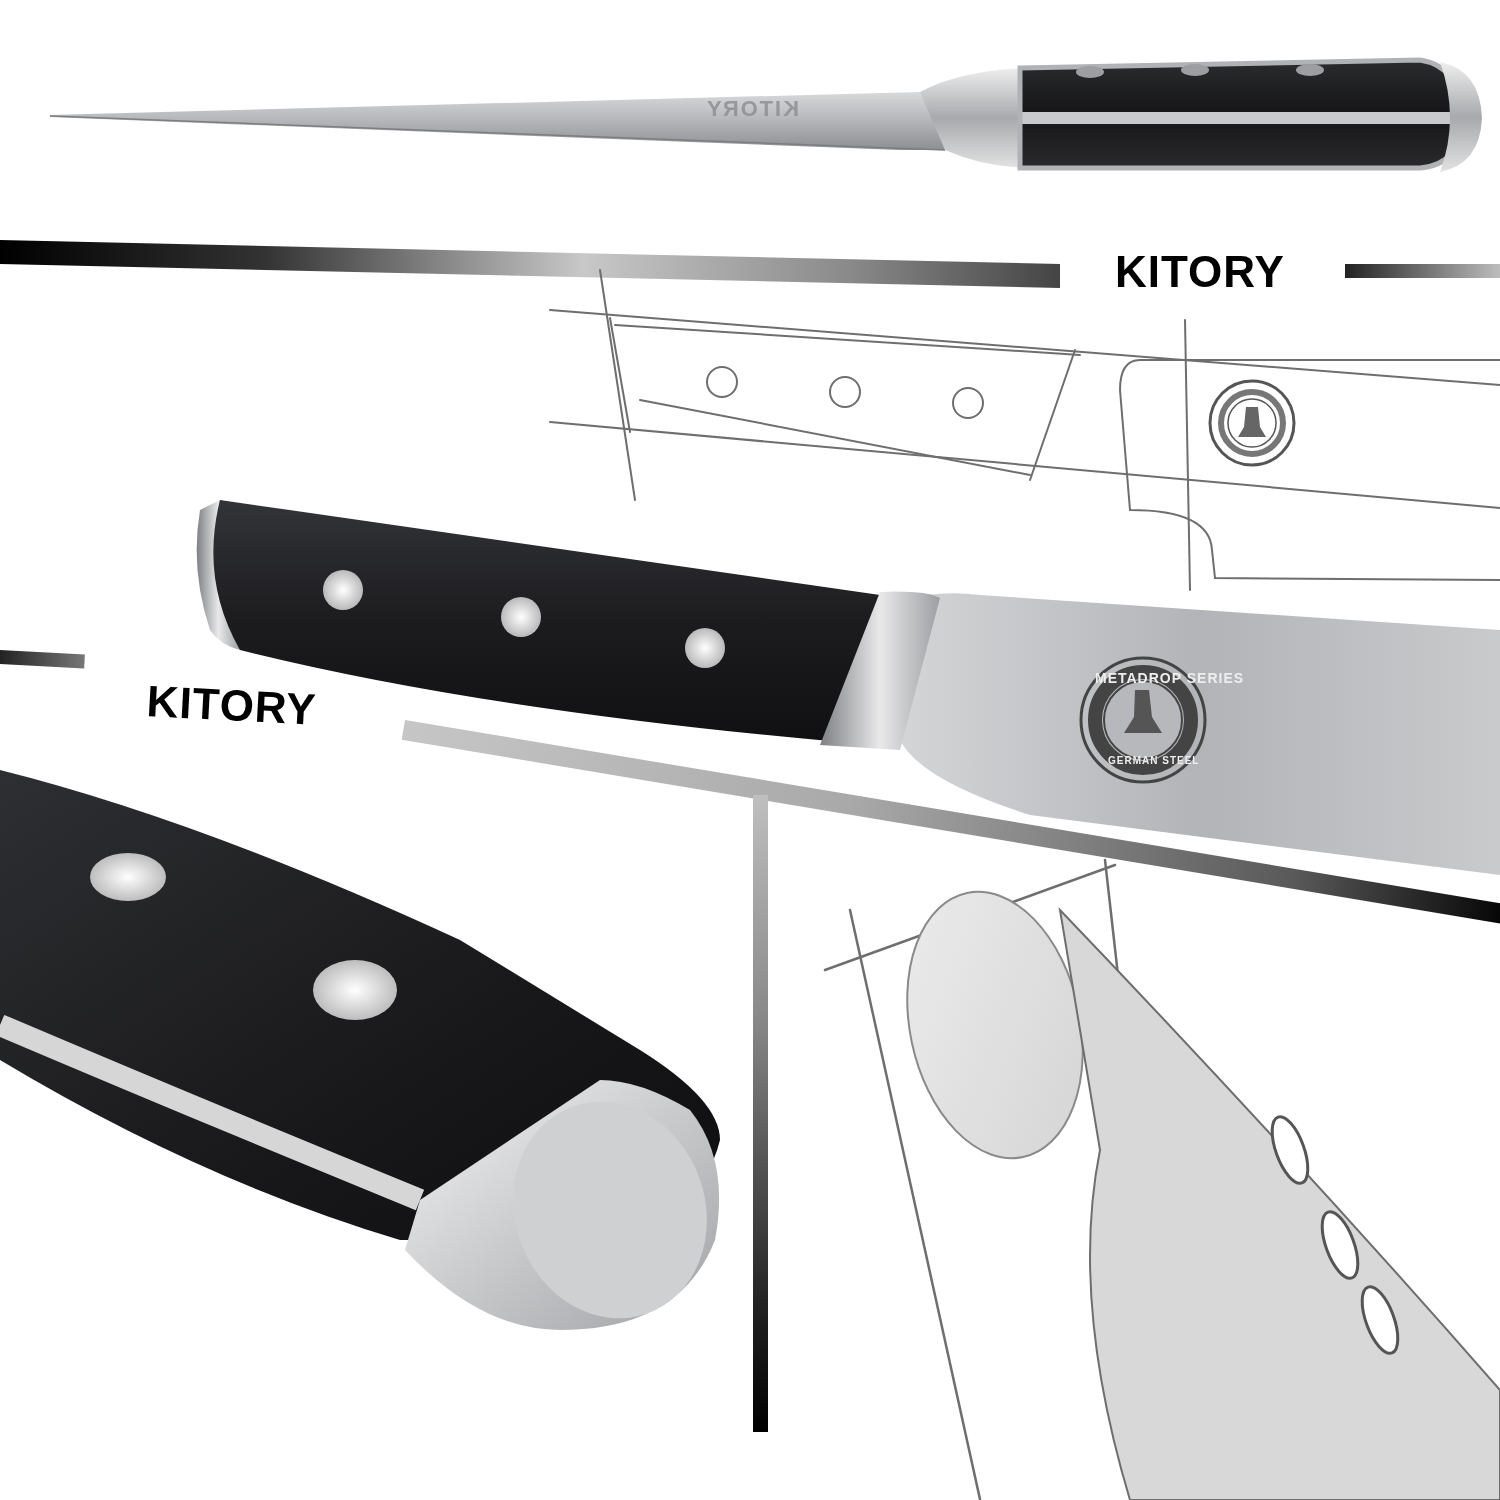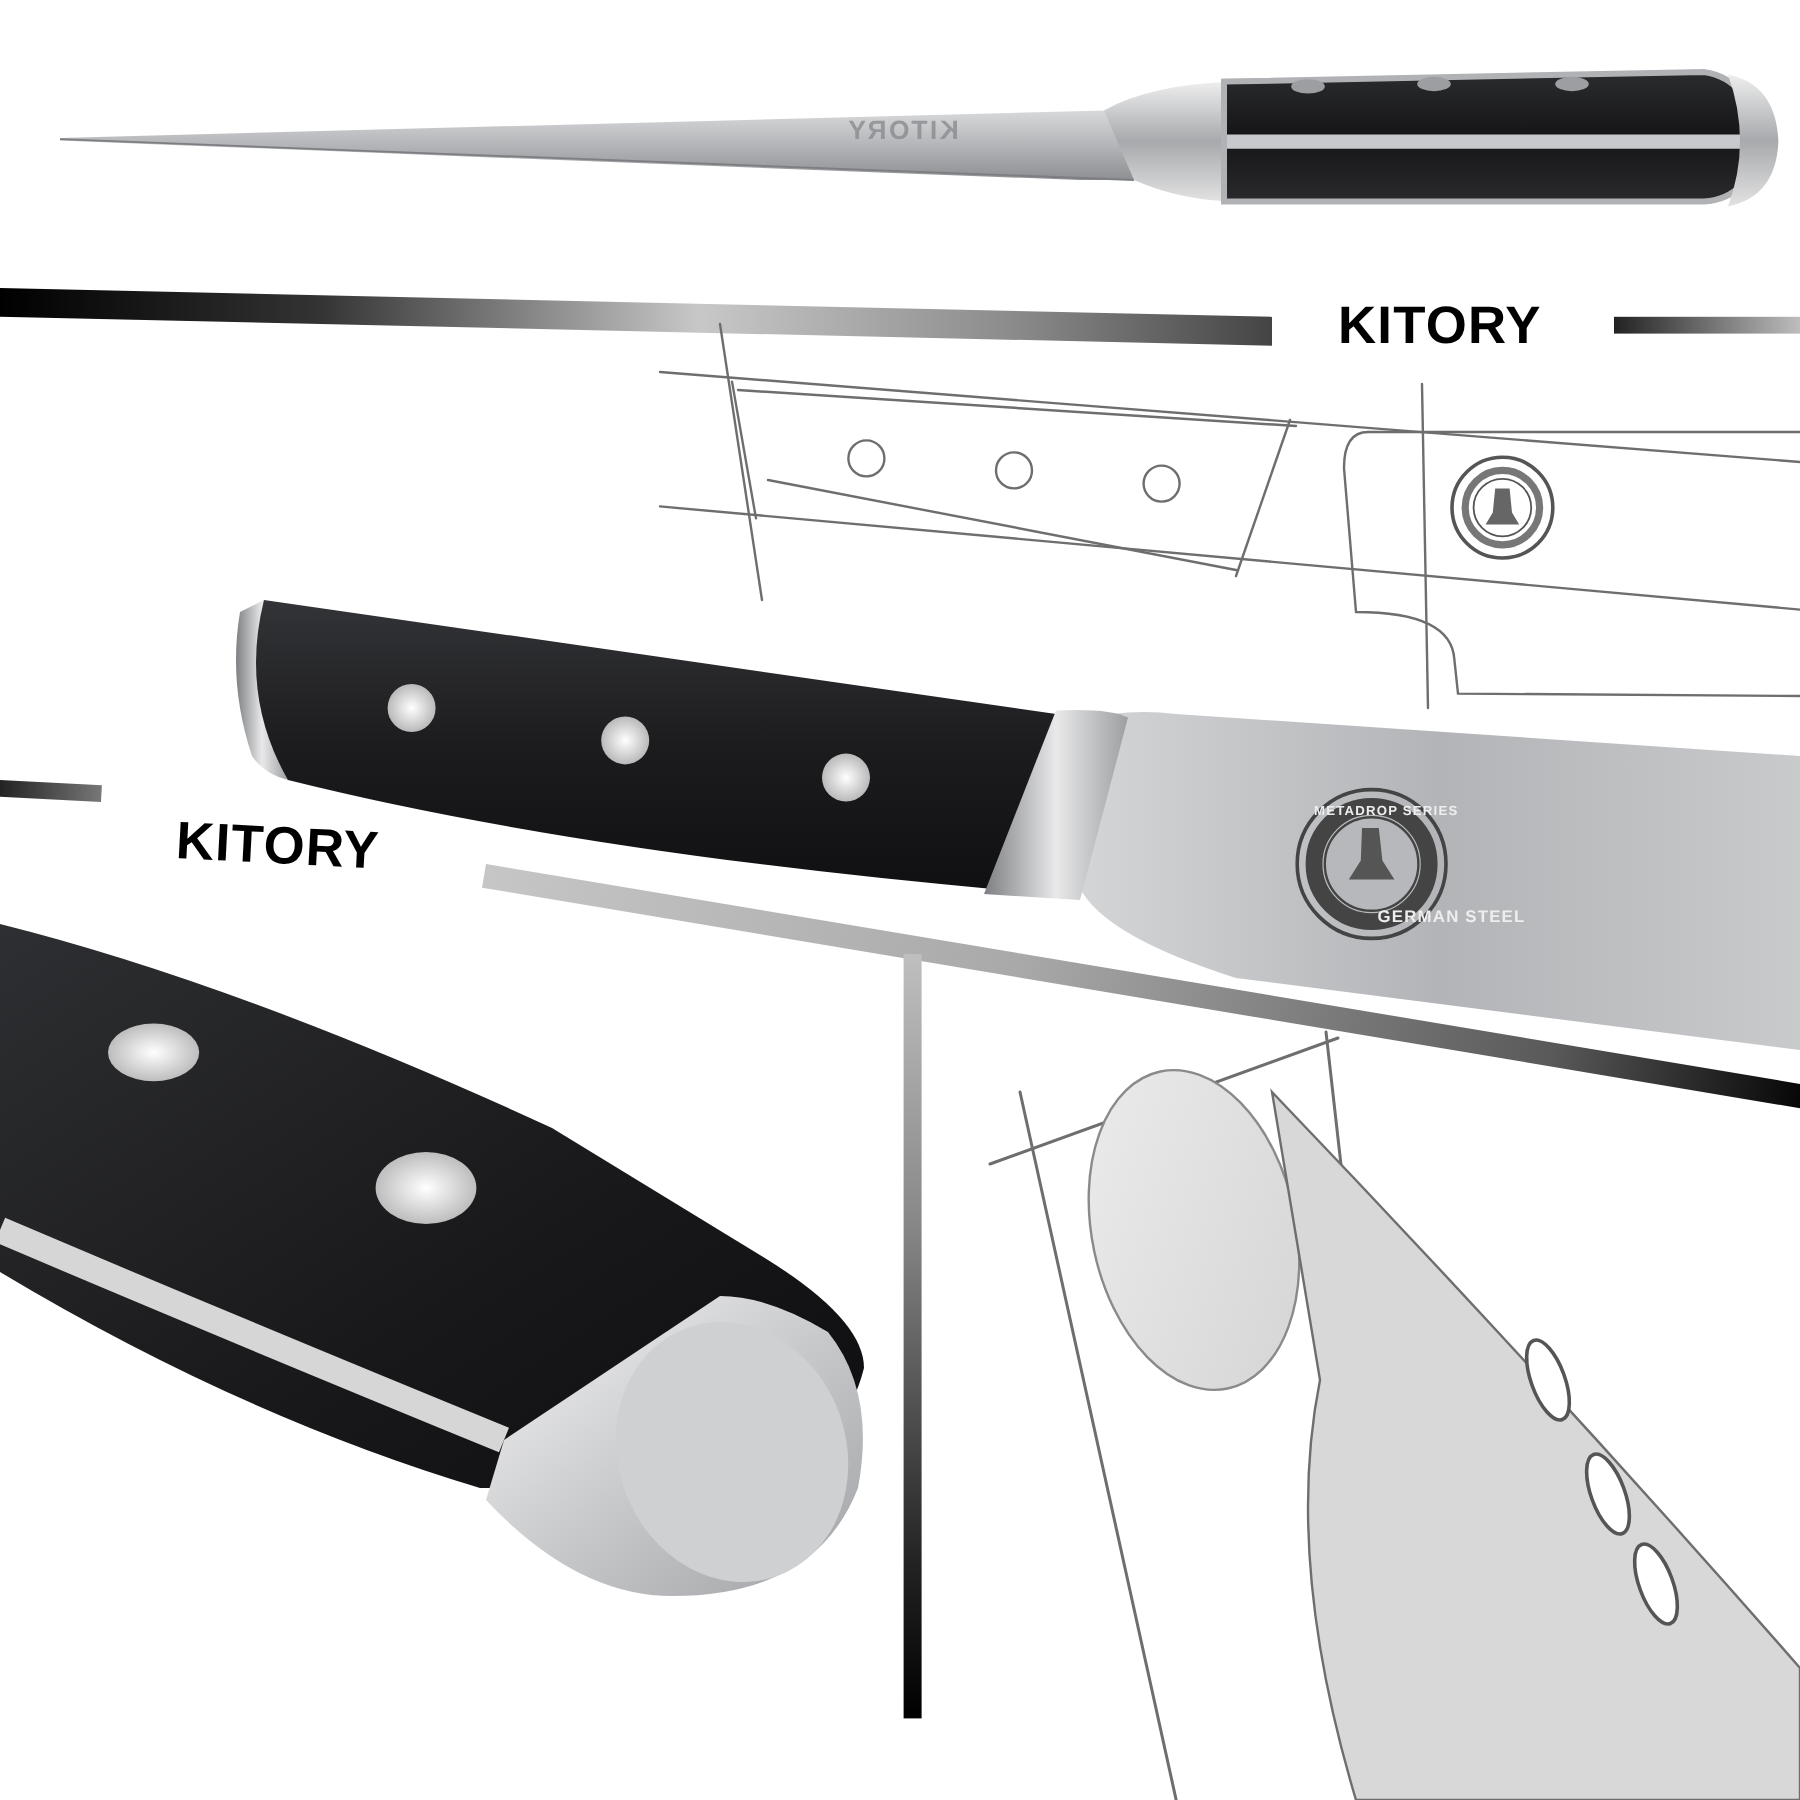--- a/index.html
+++ b/index.html
@@ -121,22 +121,22 @@
   </svg>
 
   <div class="abs" style="left:898px;top:175px;width:130px;height:130px;">
     <svg width="130" height="130" viewBox="0 0 130 130">
       <circle cx="65" cy="65" r="62" fill="none" stroke="#444" stroke-width="3"></circle>
       <circle cx="65" cy="65" r="48" fill="none" stroke="#444" stroke-width="14"></circle>
       <circle cx="65" cy="65" r="39" fill="#b6b8bb" stroke="#444" stroke-width="2"></circle>
       <path d="M57,35 L71,35 L74,62 L84,78 L46,78 L56,62 Z" fill="#555"></path>
     </svg>
   </div>
-  <div class="abs" style="left:915px;top:190px;font-size:11px;font-weight:bold;color:#eee;letter-spacing:1px;">METADROP SERIES</div>
-  <div class="abs" style="left:928px;top:275px;font-size:14px;font-weight:bold;color:#eee;letter-spacing:1px;margin-left:40px;">GERMAN STEEL</div>
+  <div class="abs" style="left:915px;top:190px;font-size:14px;font-weight:bold;color:#eee;letter-spacing:1px;">METADROP SERIES</div>
+  <div class="abs" style="left:928px;top:275px;font-size:10px;font-weight:bold;color:#eee;letter-spacing:1px;">GERMAN STEEL</div>
 </div>
 
 <div class="abs" style="left:0;top:650px;width:85px;height:14px;background:linear-gradient(90deg,#222,#777);transform:rotate(3deg);transform-origin:left top;"></div>
 <div class="abs brand" style="left:148px;top:676px;font-size:44px;transform:rotate(3deg);transform-origin:left top;">
   <span>KITORY</span>
 </div>
 <div class="abs" style="left:405px;top:720px;width:1130px;height:20px;background:linear-gradient(90deg,#c6c6c6 0%,#a9a9a9 40%,#595959 80%,#000 100%);transform:rotate(9.5deg);transform-origin:left top;"></div>
 
 <div class="abs" style="left:753px;top:795px;width:15px;height:637px;background:linear-gradient(180deg,#bfbfbf 0%,#888 35%,#222 80%,#000 100%);"></div>
 

